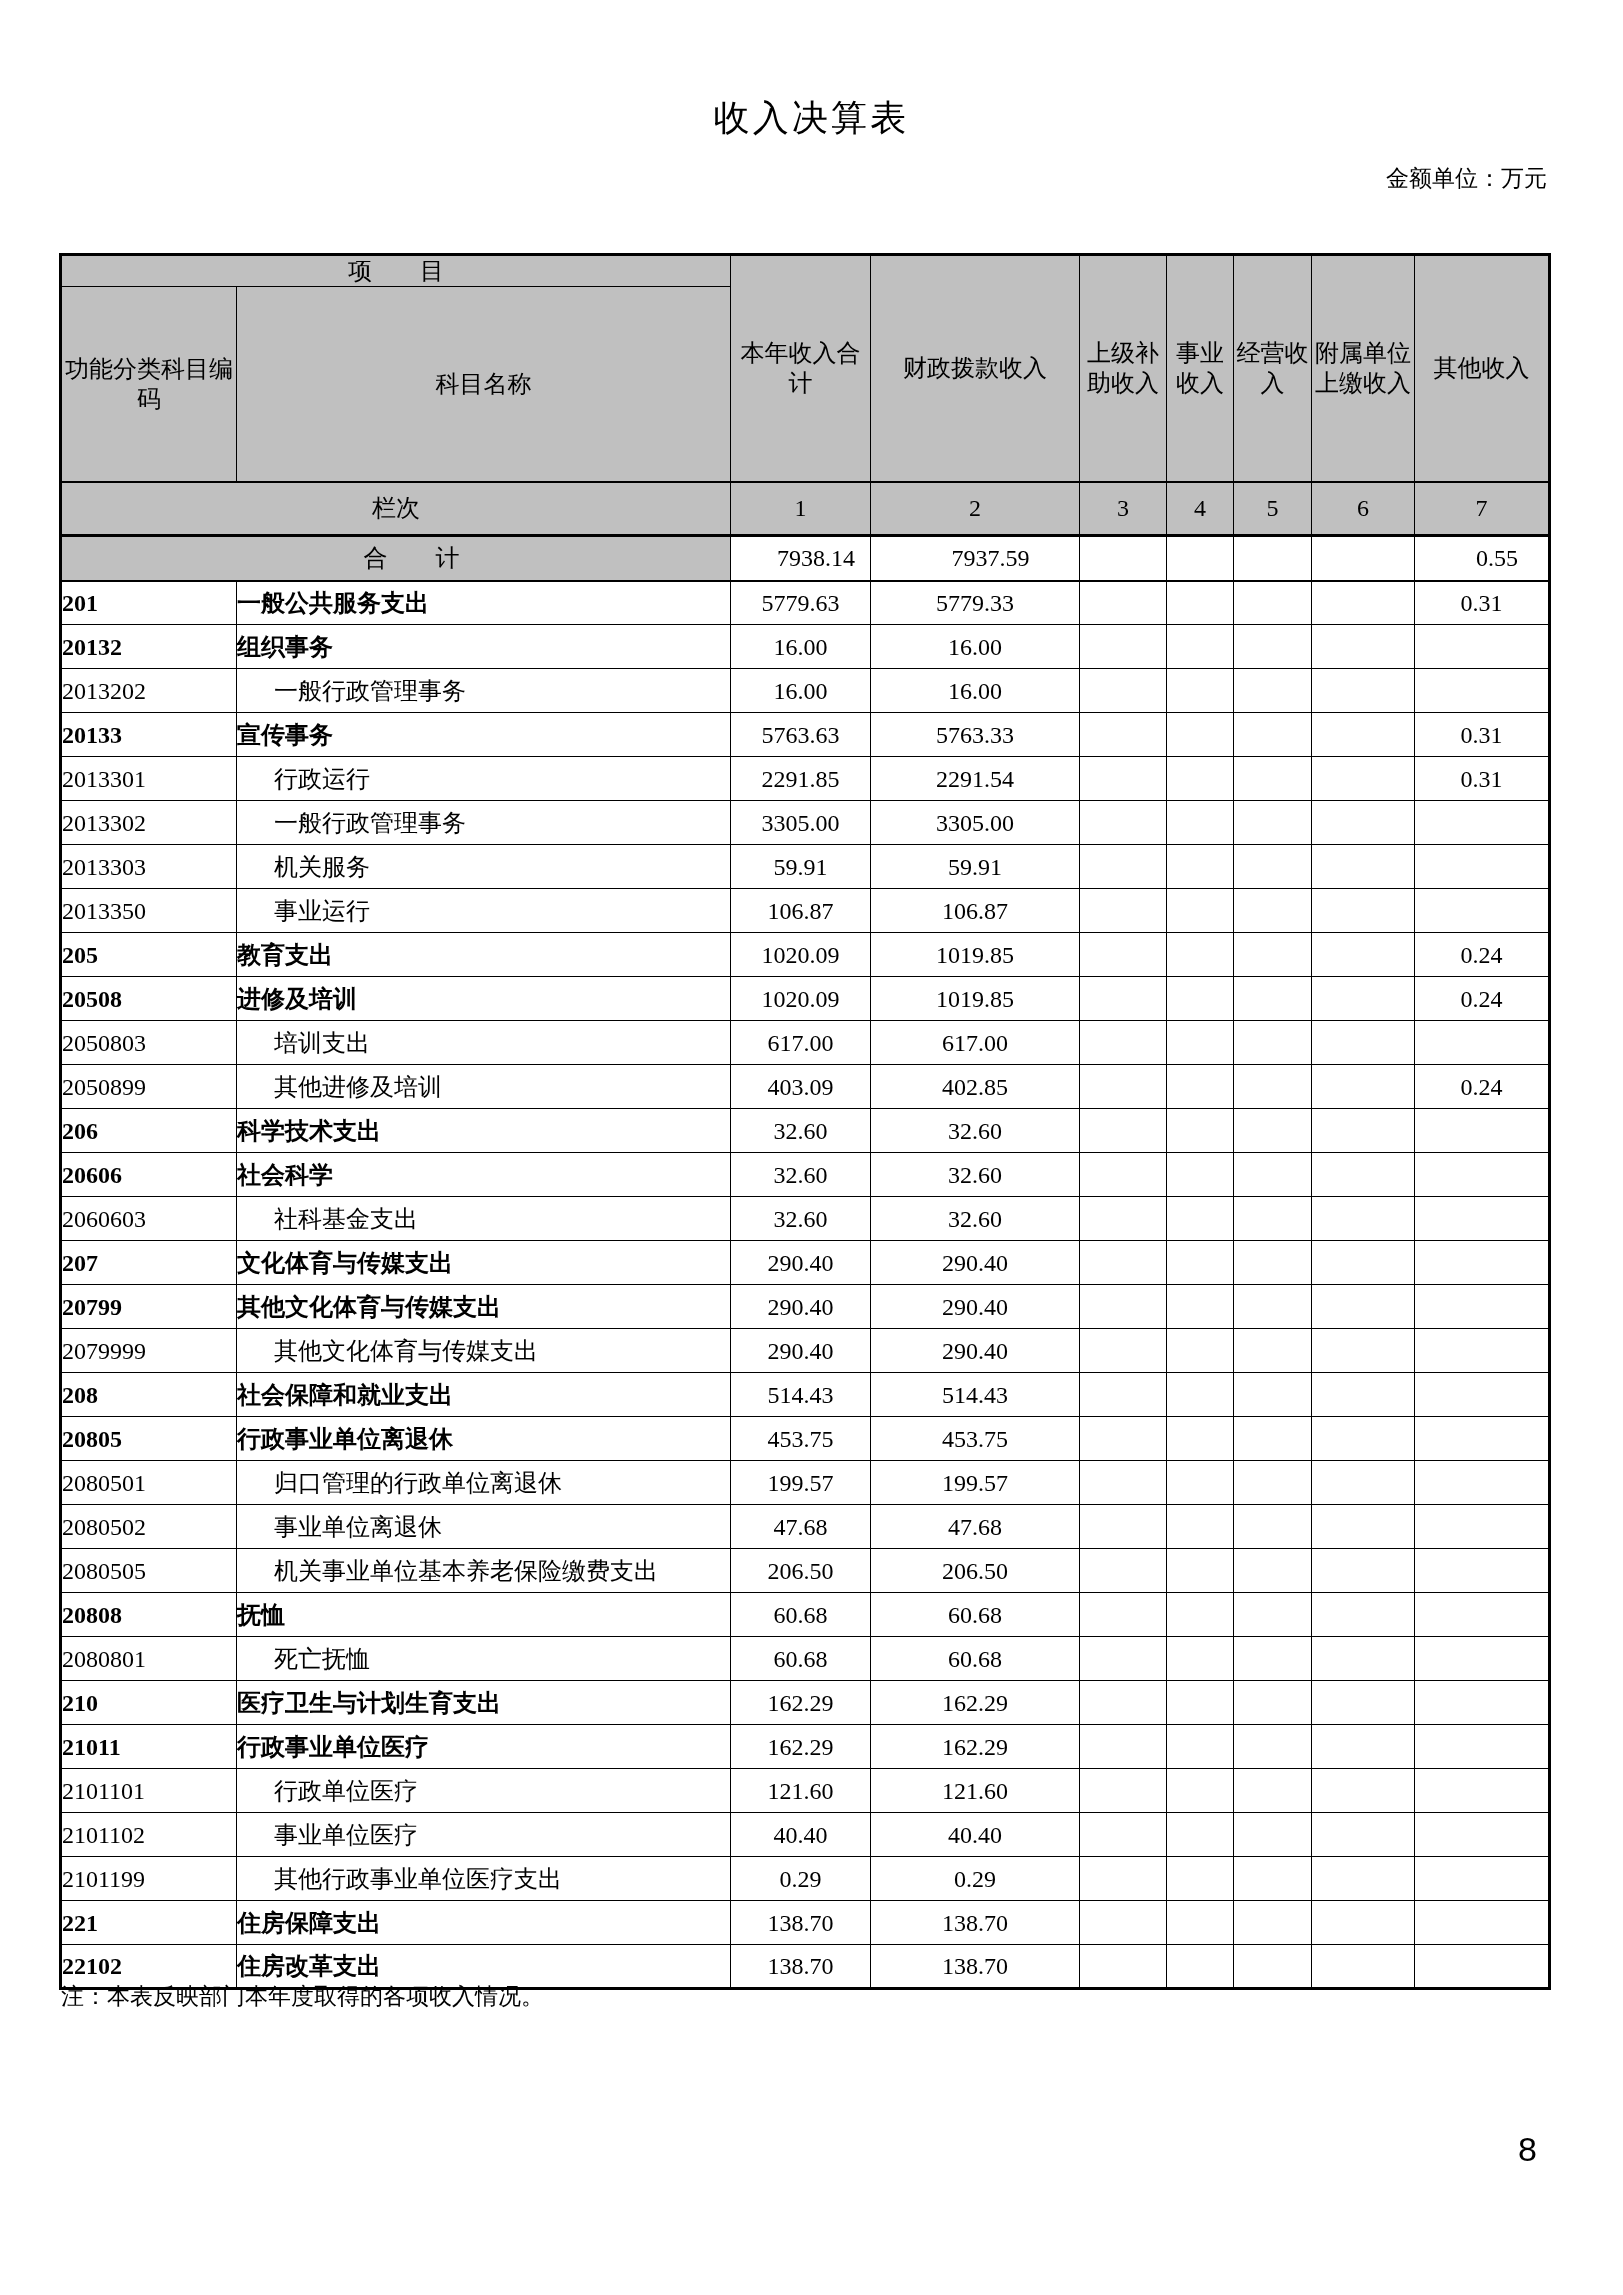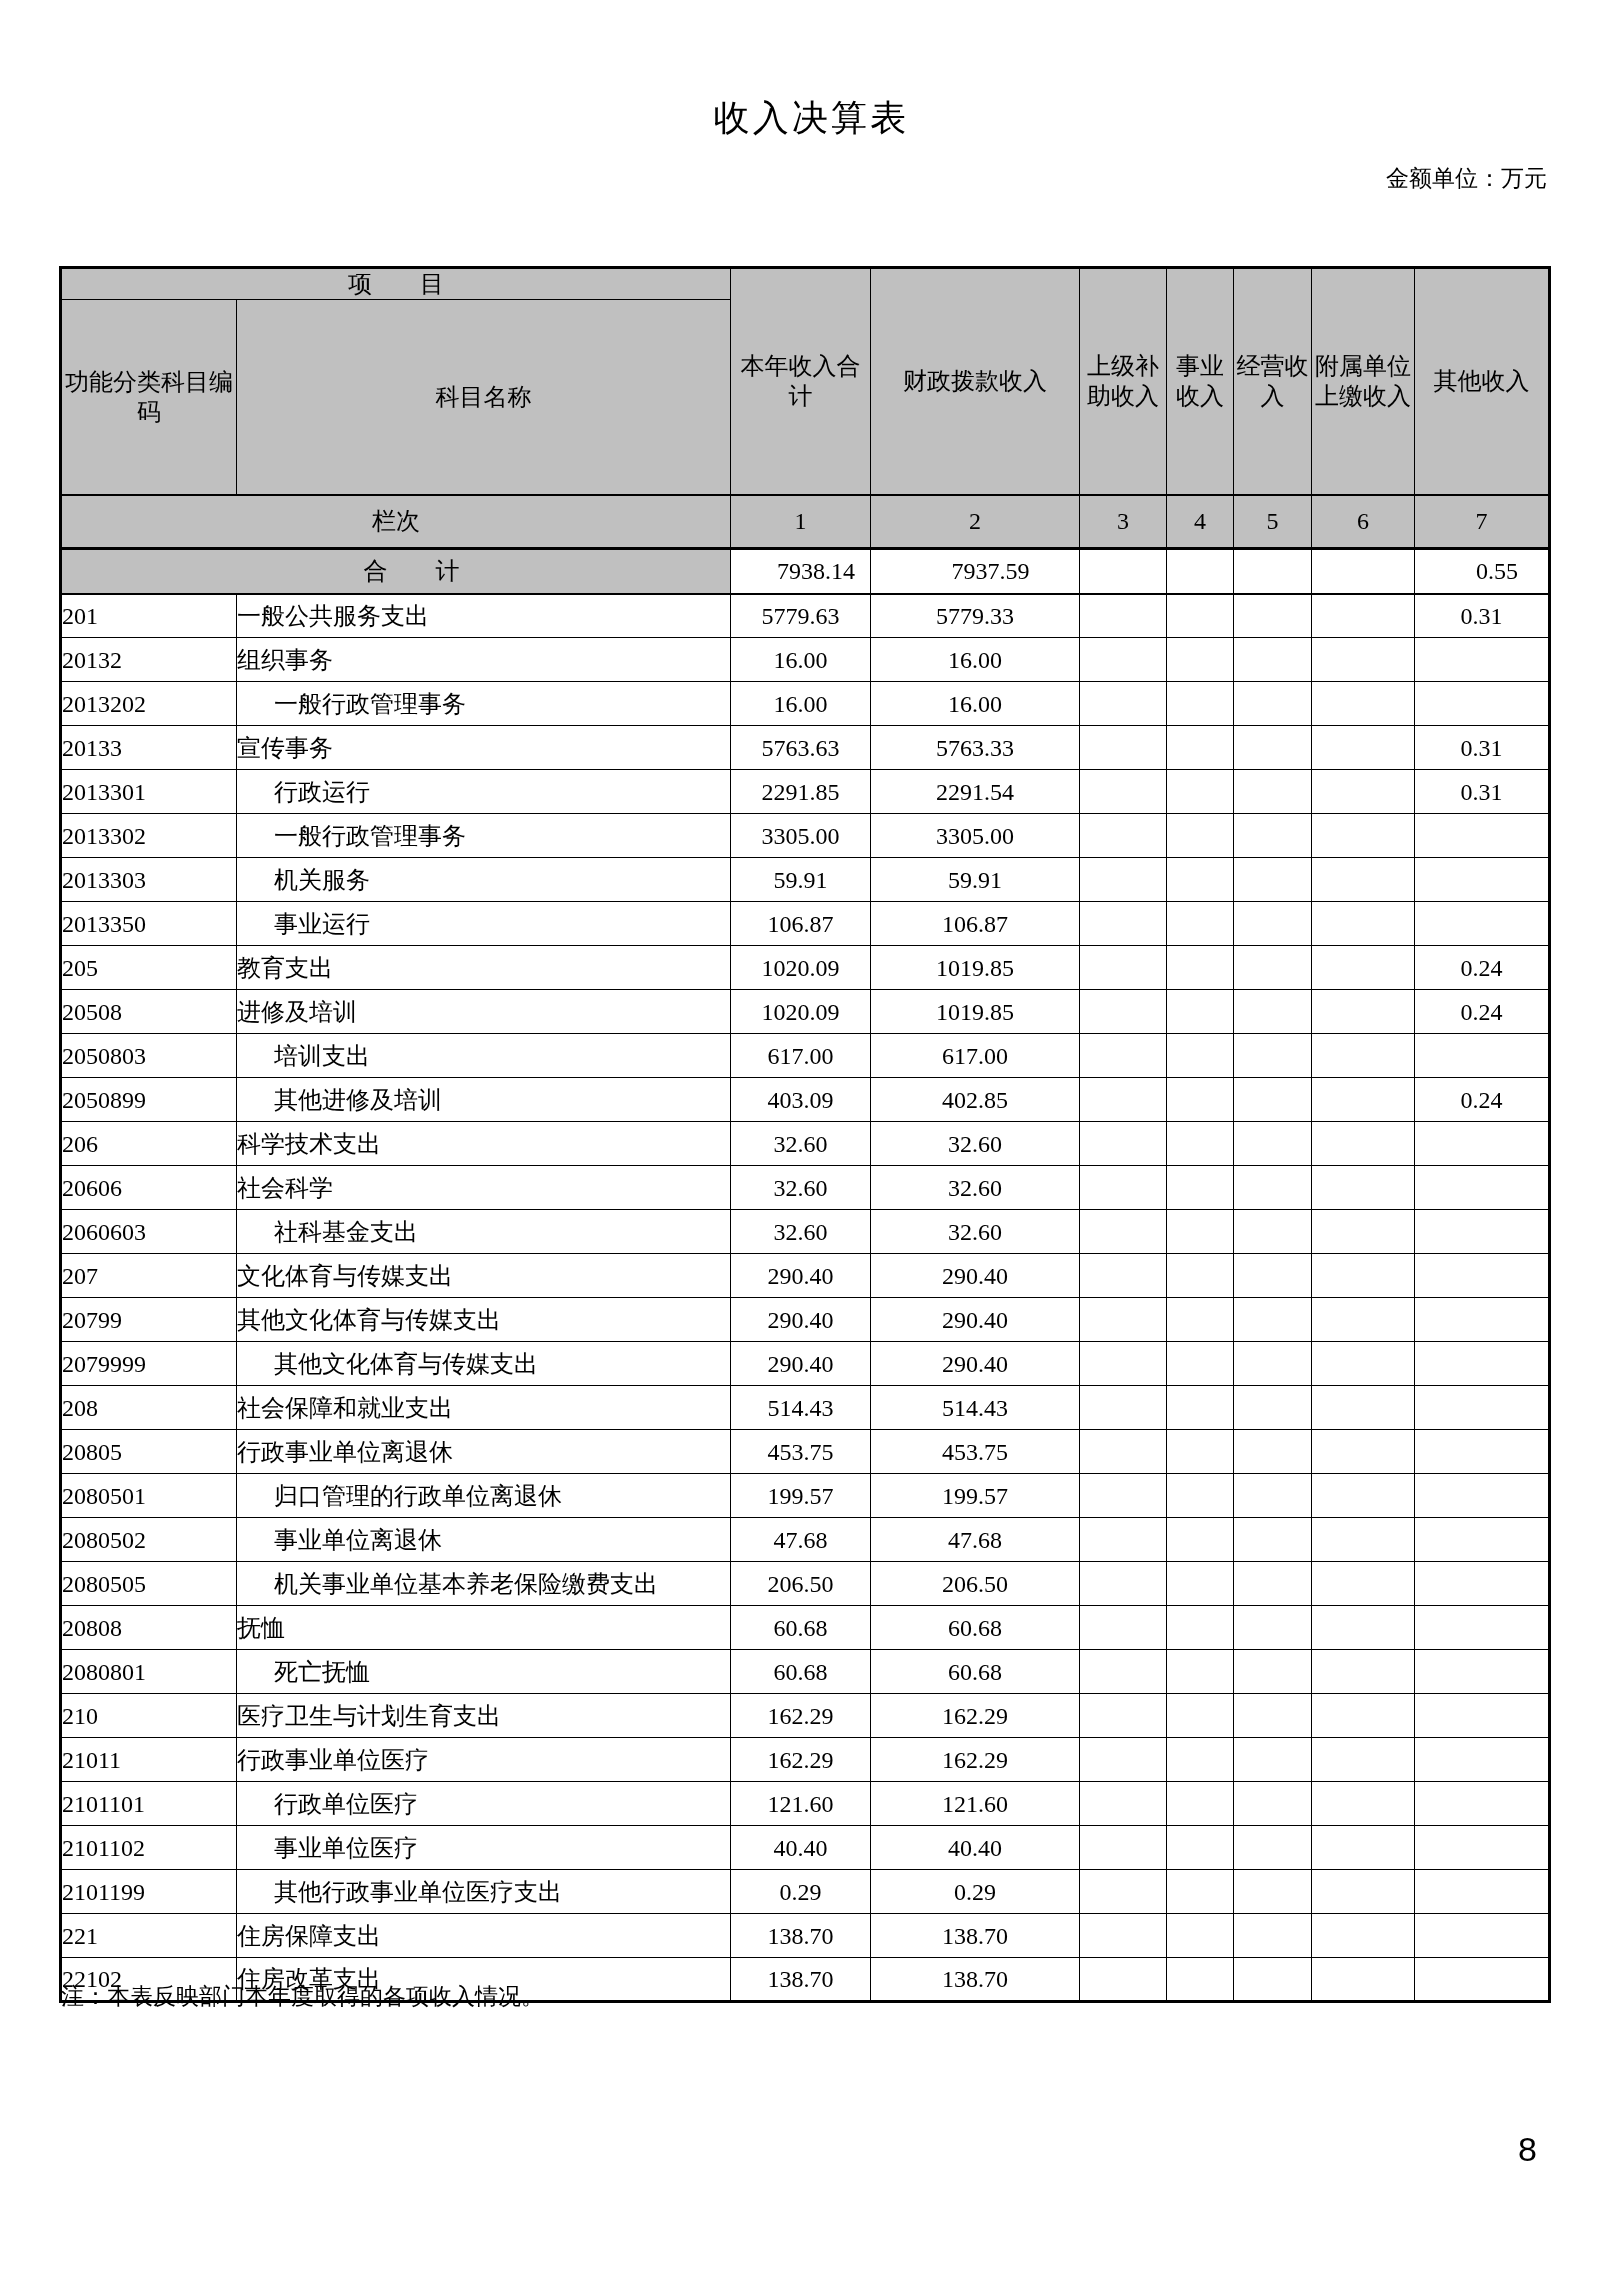--- a/index.html
+++ b/index.html
@@ -28,21 +28,21 @@
   }
   .meta-row {
     position: absolute;
     top: 208px; left: 59px; width: 1488px;
     display: flex;
     justify-content: space-between;
     font-size: 23px;
   }
   table.income {
     position: absolute;
-    top: 266px; left: 59px;
+    top: 253px; left: 59px;
     width: 1488px;
     border-collapse: collapse;
     table-layout: fixed;
     border: 3.2px solid #000;
   }
   table.income td {
     border: 1.6px solid #000;
     vertical-align: middle;
     font-size: 24px;
     line-height: 1.25;
@@ -58,21 +58,21 @@
   tr.total-row  { height: 45px; }
   tr.total-row td { border-bottom: 2.4px solid #000; padding-left: 31px; }
   tr.data-row   { height: 44px; }
   td.h-code { padding: 0 9.7px; }
   td.h-c1 { padding: 0 9.7px; }
   td.h-c3 { padding: 0 14.6px; }
   td.h-c5 { padding: 0 9.7px; }
   td.h-c6 { padding: 0 11.4px; }
   td.code { text-align: left; padding-left: 6.5px; }
   td.name { text-align: left; padding-left: 6.5px; }
-  tr.summary td.code, tr.summary td.name { font-weight: normal; }
+  tr.summary td.code, tr.summary td.name { font-weight: bold; }
   tr.detail td.name { padding-left: 37px; }
   td.num { text-align: center; }
   .footnote {
     position: absolute;
     top: 1981px; left: 61px;
     font-size: 23px;
   }
   .page-number {
     position: absolute;
     top: 2130px; left: 1518px;

